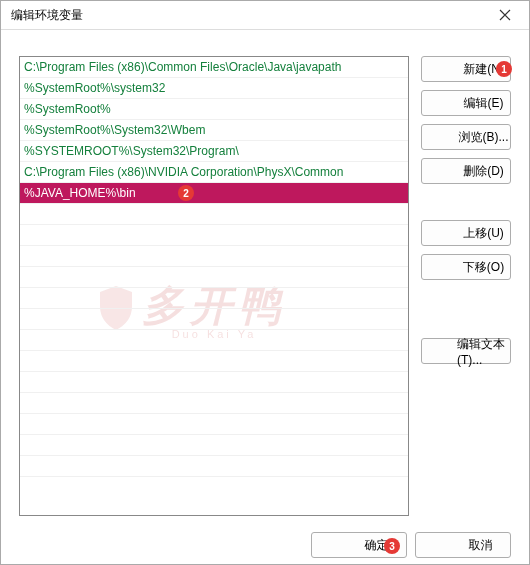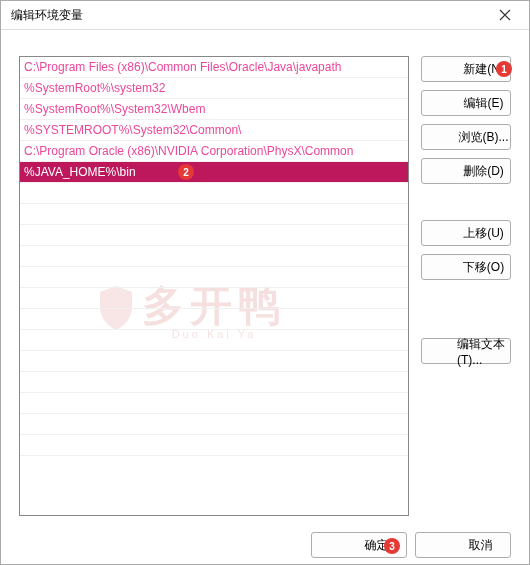--- a/index.html
+++ b/index.html
@@ -52,21 +52,21 @@
   background: #fff;
   height: 460px;
   overflow: hidden;
   position: relative;
 }
 .list-row {
   height: 21px;
   line-height: 21px;
   padding: 0 4px;
   font-size: 12px;
-  color: #ec4899;
+  color: #15803d;
   border-bottom: 1px solid #f0f0f0;
   white-space: nowrap;
   overflow: hidden;
   position: relative;
 }
 .list-row.selected {
   background: #be185d;
   color: #fff;
 }
 .btn-col {
@@ -122,20 +122,21 @@
   transform: translate(-50%, -50%);
   pointer-events: none;
   opacity: 0.12;
   text-align: center;
 }
 .watermark .cn {
   font-size: 42px;
   font-weight: 700;
   color: #b40000;
   letter-spacing: 6px;
+  font-style: italic;
 }
 .watermark .en {
   font-size: 11px;
   color: #b40000;
   letter-spacing: 3px;
   margin-top: -6px;
 }
 .watermark svg {
   position: absolute;
   left: -46px;
@@ -160,23 +161,24 @@
     <div class="listbox" id="listbox">
       <div class="watermark">
         <svg width="40" height="48" viewBox="0 0 40 48">
           <path d="M20 2 L36 8 L36 22 Q36 38 20 46 Q4 38 4 22 L4 8 Z" fill="#b40000"></path>
         </svg>
         <div class="cn">多开鸭</div>
         <div class="en">Duo Kai Ya</div>
       </div>
     <div class="list-row">C:\Program Files (x86)\Common Files\Oracle\Java\javapath</div>
         <div class="list-row">%SystemRoot%\system32</div>
+        <div class="list-row">%SystemRoot%</div>
         <div class="list-row">%SystemRoot%\System32\Wbem</div>
-        <div class="list-row">%SYSTEMROOT%\System32\Common\</div>
-        <div class="list-row">C:\Program Oracle (x86)\NVIDIA Corporation\PhysX\Common</div>
+        <div class="list-row">%SYSTEMROOT%\System32\Program\</div>
+        <div class="list-row">C:\Program Files (x86)\NVIDIA Corporation\PhysX\Common</div>
         <div class="list-row selected">%JAVA_HOME%\bin<span class="marker m2">2</span></div>
         <div class="list-row"></div>
         <div class="list-row"></div>
         <div class="list-row"></div>
         <div class="list-row"></div>
         <div class="list-row"></div>
         <div class="list-row"></div>
         <div class="list-row"></div>
         <div class="list-row"></div>
         <div class="list-row"></div>

